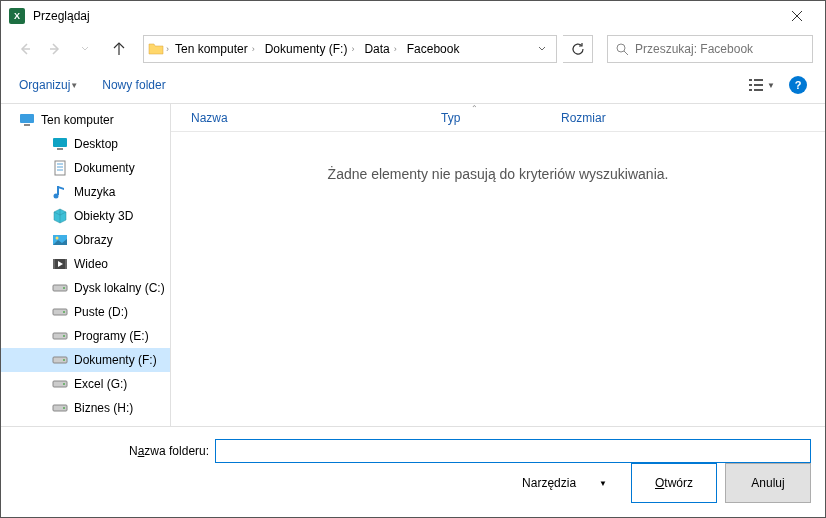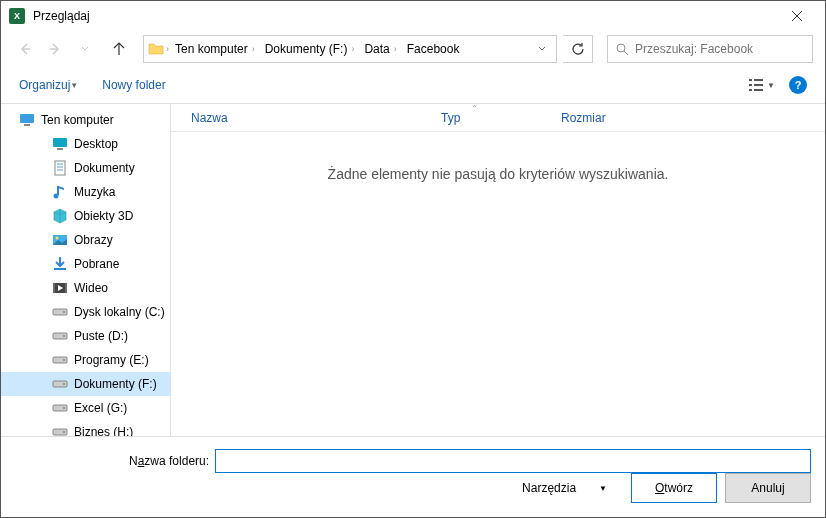--- a/index.html
+++ b/index.html
@@ -45,21 +45,21 @@
 .col-size{width:90px}
 .sort-ind{position:absolute;left:300px;top:0;font-size:8px;color:#888}
 .empty-msg{text-align:center;color:#555;margin-top:34px;font-size:14px}
 .footer{position:absolute;bottom:0;left:0;right:0;padding:12px 14px 14px;border-top:1px solid #e0e0e0;background:#fff}
 .folder-row{display:flex;align-items:center;gap:6px;padding-left:114px}
 .folder-label{font-size:12px}
 .folder-label .u{text-decoration:underline}
 .folder-input{flex:1;height:24px;border:1px solid #0078d4;padding:0 4px;outline:none}
 .btn-row{display:flex;justify-content:flex-end;align-items:center;gap:8px}
 .tools-link{display:flex;align-items:center;gap:23px;margin-right:16px;cursor:pointer}
-.btn{width:86px;height:30px;border:1px solid #adadad;background:#e1e1e1;cursor:pointer;font-size:12px}
+.btn{width:86px;height:40px;border:1px solid #adadad;background:#e1e1e1;cursor:pointer;font-size:12px}
 .btn.primary{border:1px solid #0078d4;background:#fff}
 .btn .u{text-decoration:underline}
 </style>
 </head>
 <body>
 
 <div class="titlebar">
   <div class="titlebar-left">
     <div class="excel-icon">X</div>
     <div class="title">Przeglądaj</div>
@@ -211,29 +211,20 @@
             <rect x="1" y="3" width="14" height="10" fill="#3fb0e8"></rect>
             <circle cx="5" cy="6" r="1.5" fill="#ffe066"></circle>
             <path d="M1 13l5-5 4 3 5-4v6H1z" fill="#2a7ca8"></path>
           </svg>
         </span>
         <span>Obrazy</span>
       </div>
     <div class="tree-item sub">
         <span class="tree-icon">
           <svg width="16" height="16" viewBox="0 0 16 16">
-            <path d="M8 1v9M4 6l4 4 4-4" stroke="#2e87d4" stroke-width="2" fill="none"></path>
-            <path d="M2 13h12" stroke="#2e87d4" stroke-width="2"></path>
-          </svg>
-        </span>
-        <span>Pobrane</span>
-      </div>
-    <div class="tree-item sub">
-        <span class="tree-icon">
-          <svg width="16" height="16" viewBox="0 0 16 16">
             <rect x="1" y="3" width="14" height="10" fill="#444"></rect>
             <rect x="1" y="3" width="2" height="10" fill="#666"></rect>
             <rect x="13" y="3" width="2" height="10" fill="#666"></rect>
             <path d="M6 5l5 3-5 3z" fill="#fff"></path>
           </svg>
         </span>
         <span>Wideo</span>
       </div>
     <div class="tree-item sub">
         <span class="tree-icon">

